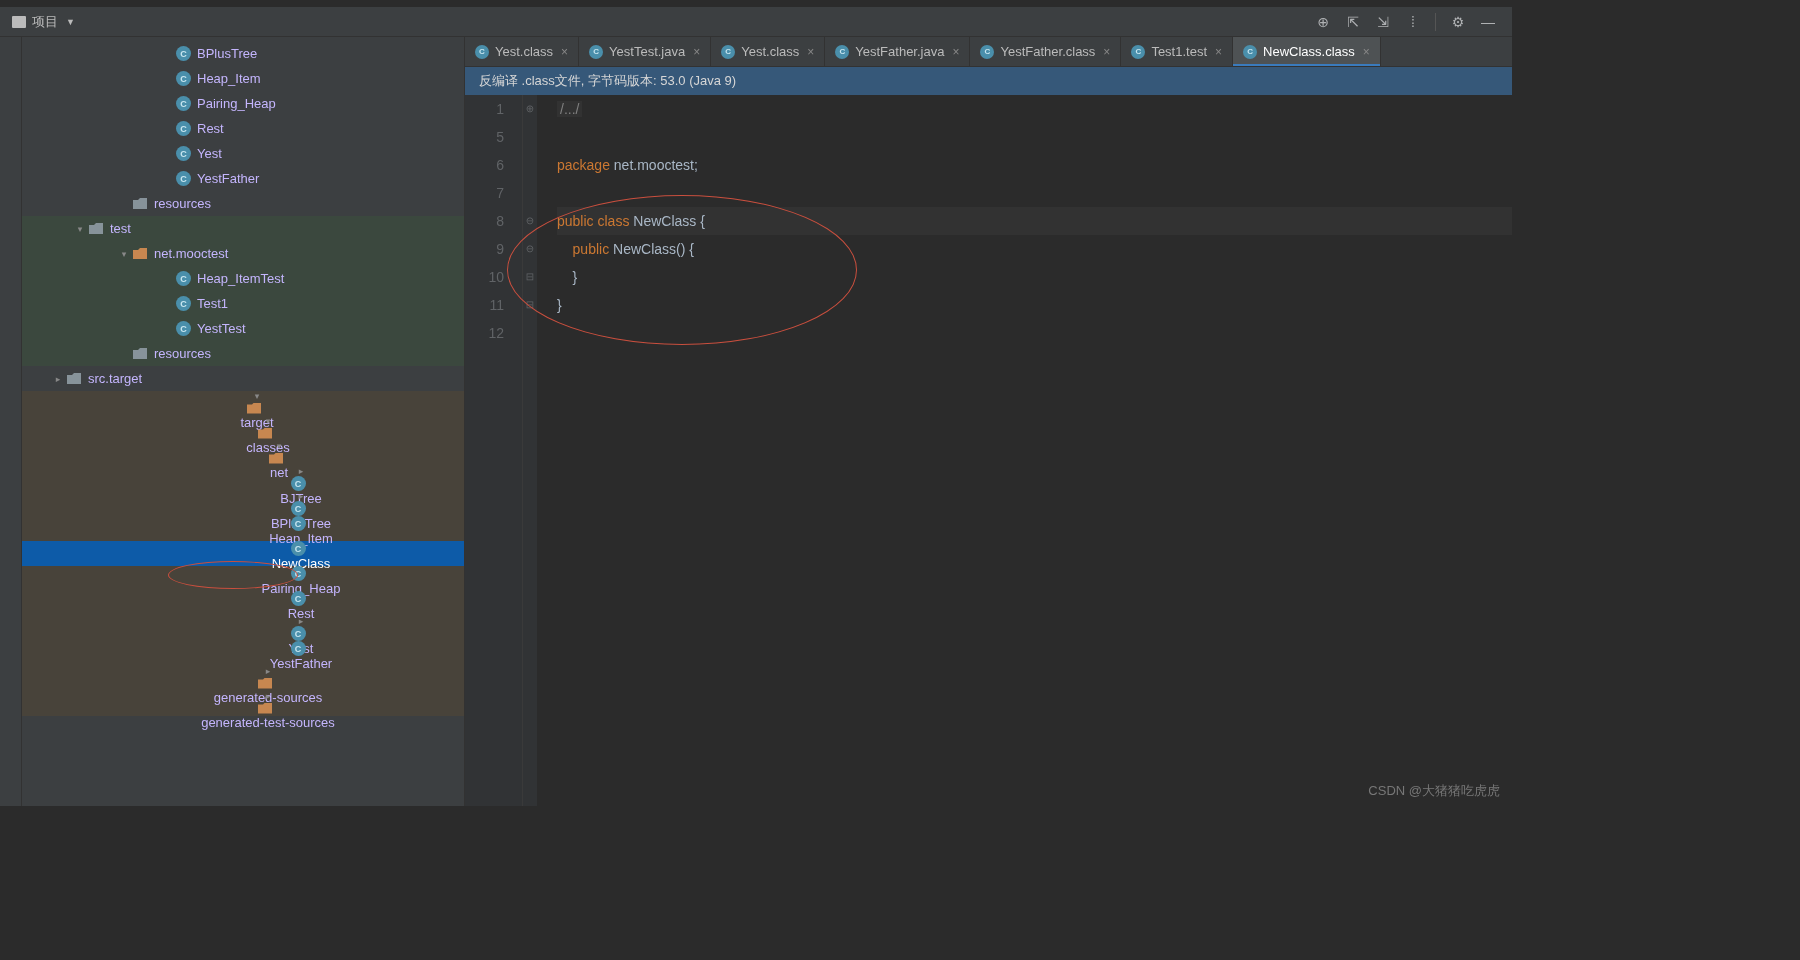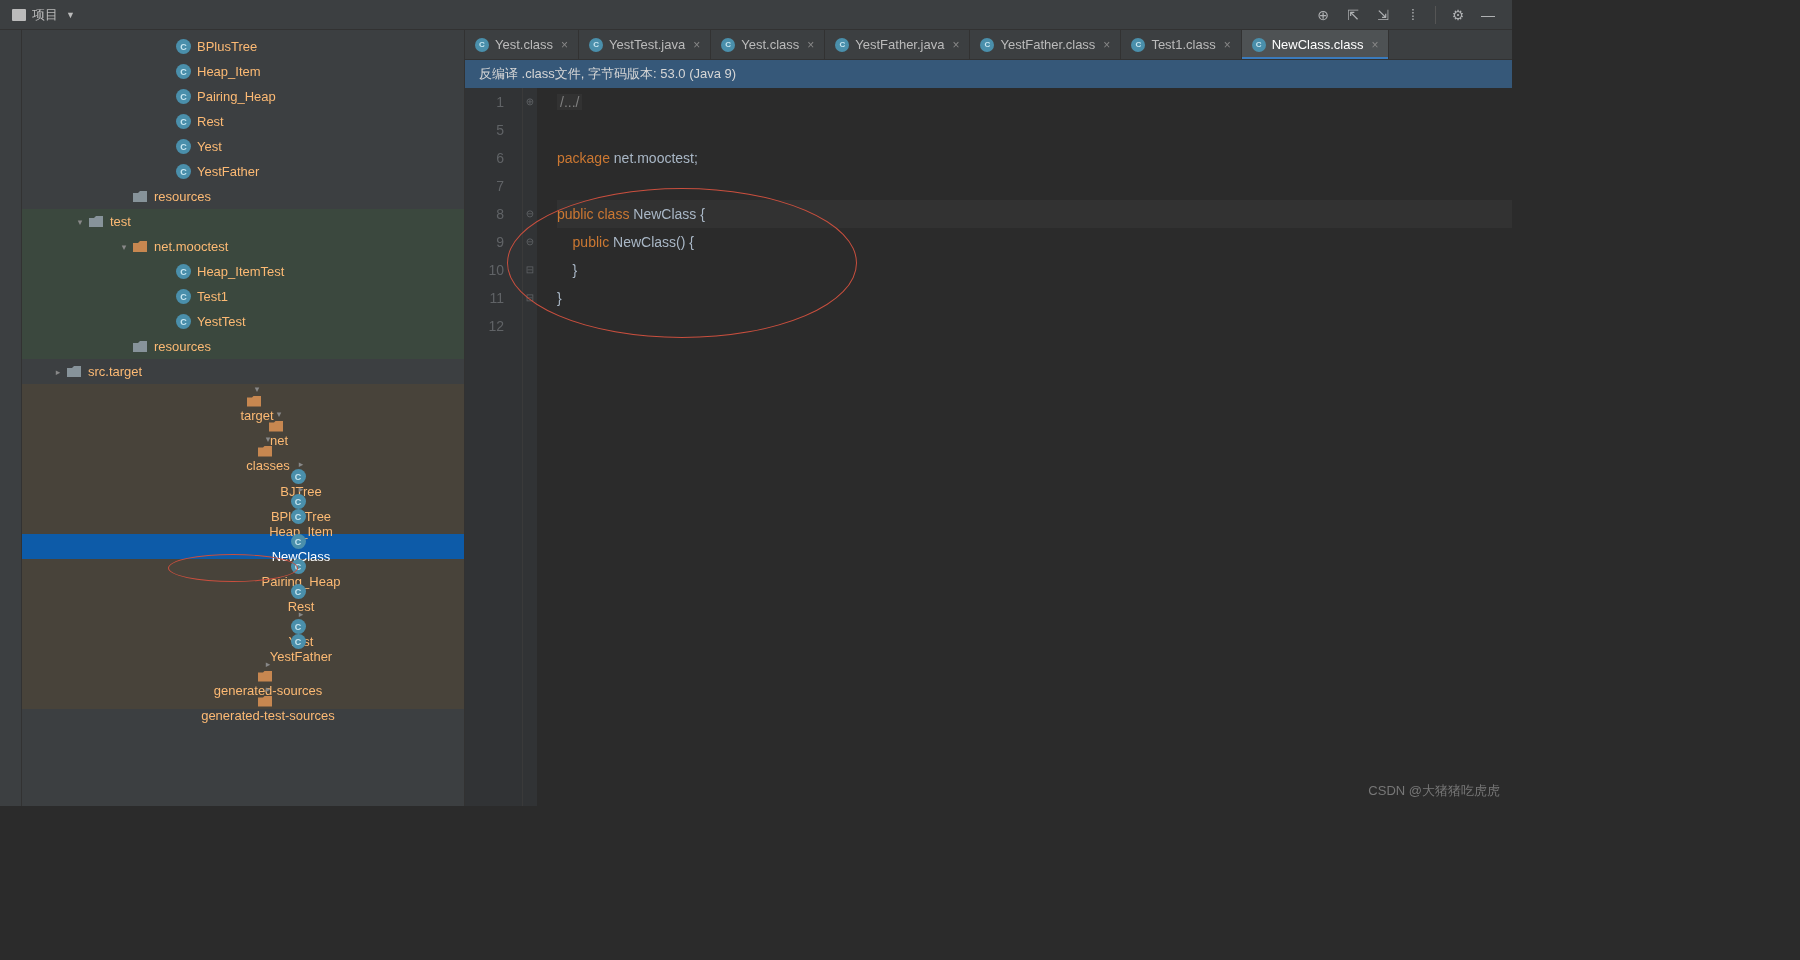--- a/index.html
+++ b/index.html
@@ -1,17 +1,17 @@
 <!DOCTYPE html>
 <html><head>
 <meta charset="utf-8">
 <style>
 * { margin:0; padding:0; box-sizing:border-box; font-family:"Segoe UI",Arial,sans-serif; }
 body { background:#2b2b2b; color:#bbb; font-size:13px; overflow:hidden; width:1512px; height:806px; position:relative; }
-.top-bar { height:30px; background:#3c3f41; border-bottom:1px solid #323232; display:flex; align-items:center; padding:0 6px; }
+.top-bar { height:30px; background:#3c3f41; border-bottom:1px solid #323232; display:flex; align-items:center; padding:0 6px;margin-top:7px; }
 .top-bar-left { display:flex; align-items:center; gap:6px; }
 .proj-btn { display:flex; align-items:center; gap:6px; padding:2px 6px; color:#bbb; }
 .proj-btn .folder-ic { width:14px; height:12px; background:#bbb; border-radius:1px; position:relative; }
 .proj-btn .dd { font-size:9px; margin-left:2px; }
 .top-bar-right { margin-left:auto; display:flex; align-items:center; gap:14px; padding-right:10px; }
 .tb-icon { width:16px; height:16px; display:flex; align-items:center; justify-content:center; color:#afb1b3; font-size:14px; cursor:pointer; }
 .divider-v { width:1px; height:18px; background:#555; }
 .main { display:flex; height:calc(100% - 30px); }
 .sidebar-strip { width:22px; background:#3c3f41; border-right:1px solid #323232; }
 .project-panel { width:443px; background:#3c3f41; border-right:1px solid #323232; overflow:hidden; display:flex; flex-direction:column; }
@@ -22,21 +22,21 @@
 .tree-row .arrow.open::before { content:"▾"; }
 .tree-row .arrow.closed::before { content:"▸"; }
 .tree-row .arrow.none { visibility:hidden; }
 .ic { width:16px; height:14px; margin-right:6px; display:inline-flex; align-items:center; justify-content:center; flex:none; position:relative; }
 .ic-class { width:15px; height:15px; border-radius:50%; background:#4a8fab; color:#c8e6f0; font-size:9px; font-weight:bold; display:flex; align-items:center; justify-content:center; }
 .ic-folder { width:14px; height:11px; background:#87939a; clip-path:polygon(0 2px,5px 2px,7px 0,14px 0,14px 11px,0 11px); }
 .ic-folder.orange { background:#c78750; }
 .ic-folder.green  { background:#55735e; }
 .ic-pkg { width:14px; height:11px; background:#c78750; clip-path:polygon(0 2px,5px 2px,7px 0,14px 0,14px 11px,0 11px); position:relative; }
 .ic-res { width:14px; height:11px; background:#87939a; clip-path:polygon(0 2px,5px 2px,7px 0,14px 0,14px 11px,0 11px); }
-.label { color:#fdba74; }
+.label { color:#c4b5fd; }
 .tree-row.selected .label { color:#fff; }
 .test-bg .tree-row { background:rgba(58,90,58,0.35); }
 .target-bg .tree-row { background:rgba(106,78,40,0.25);flex-direction:column; }
 .target-bg .tree-row.selected { background:#0d5ba8; }
 
 .editor-area { flex:1; display:flex; flex-direction:column; background:#2b2b2b; min-width:0; }
 .tabs { height:30px; background:#3c3f41; display:flex; align-items:stretch; border-bottom:1px solid #323232; }
 .tab { display:flex; align-items:center; gap:6px; padding:0 10px; color:#bbb; border-right:1px solid #323232; cursor:pointer; position:relative; }
 .tab .tab-ic { width:14px; height:14px; border-radius:50%; background:#4a8fab; color:#c8e6f0; font-size:8px; font-weight:bold; display:flex; align-items:center; justify-content:center; }
 .tab .close { color:#888; font-size:12px; margin-left:2px; }
@@ -170,33 +170,33 @@
       <span class="label">src.target</span>
     </div>
         <div class="target-bg" style="position:relative">
           <div class="tree-row" style="padding-left:28px">
       <span class="arrow open"></span>
       <span class="ic">
               <span class="ic-folder orange"></span>
             </span>
       <span class="label">target</span>
     </div>
+          <div class="tree-row" style="padding-left:50px">
+      <span class="arrow open"></span>
+      <span class="ic">
+              <span class="ic-folder orange"></span>
+            </span>
+      <span class="label">classes</span>
+    </div>
           <div class="tree-row" style="padding-left:72px">
       <span class="arrow open"></span>
       <span class="ic">
               <span class="ic-folder orange"></span>
             </span>
       <span class="label">net</span>
-    </div>
-          <div class="tree-row" style="padding-left:50px">
-      <span class="arrow open"></span>
-      <span class="ic">
-              <span class="ic-folder orange"></span>
-            </span>
-      <span class="label">classes</span>
     </div>
           <div class="tree-row" style="padding-left:116px">
       <span class="arrow closed"></span>
       <span class="ic ic-class">C</span>
       <span class="label">BJTree</span>
     </div>
           <div class="tree-row" style="padding-left:116px">
       <span class="arrow closed"></span>
       <span class="ic ic-class">C</span>
       <span class="label">BPlusTree</span>
@@ -272,21 +272,21 @@
      <span>YestFather.java</span>
      <span class="close">×</span>
    </div>
         <div class="tab">
      <span class="tab-ic">C</span>
      <span>YestFather.class</span>
      <span class="close">×</span>
    </div>
         <div class="tab">
      <span class="tab-ic">C</span>
-     <span>Test1.class</span>
+     <span>Test1.test</span>
      <span class="close">×</span>
    </div>
         <div class="tab active">
      <span class="tab-ic">C</span>
      <span>NewClass.class</span>
      <span class="close">×</span>
    </div>
       </div>
     <div class="info-bar">反编译 .class文件, 字节码版本: 53.0 (Java 9)</div>
     <div class="code-area">

